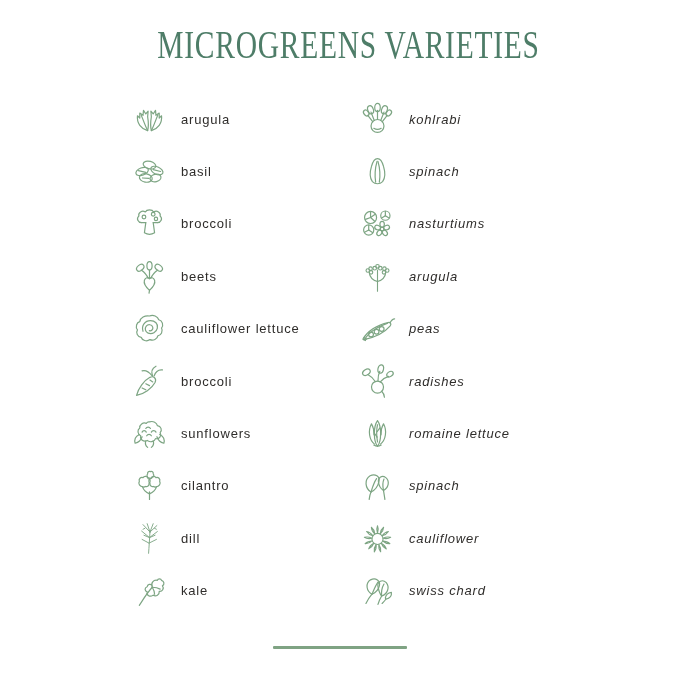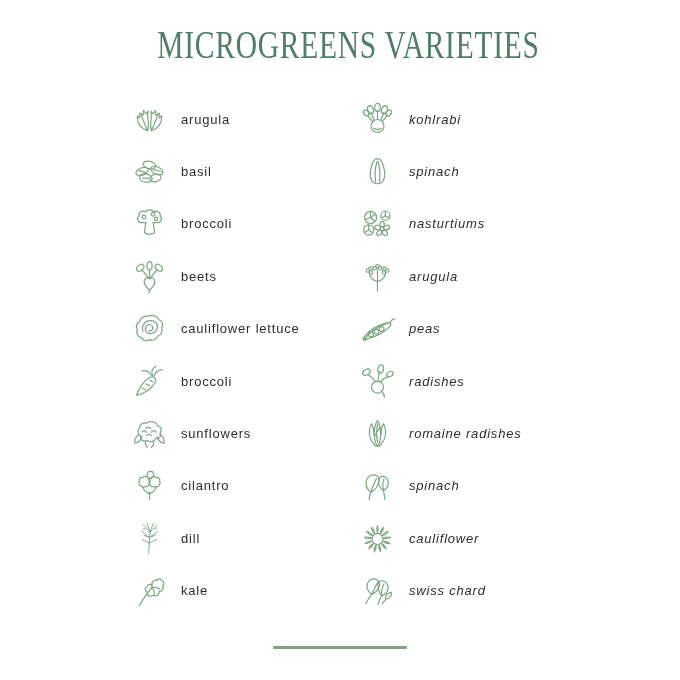--- a/index.html
+++ b/index.html
@@ -314,21 +314,21 @@
       <svg width="37" height="37" viewBox="0 0 40 40" fill="none" stroke="currentColor" stroke-width="1.3" stroke-linecap="round" stroke-linejoin="round">
         <path d="M20 34 C15.5 28 15.5 12 20 6 C24.5 12 24.5 28 20 34 Z"></path>
         <path d="M20 29 C18.8 22 18.8 16 20 10.5"></path>
         <path d="M19.6 24 L16.9 20"></path>
           <path d="M19.6 18 L22.6 14"></path>
         <path d="M16.8 31.5 C11 27 9.5 17 13.5 9.5 C15.5 13 16.4 17 16.2 21.5"></path>
         <path d="M23.2 31.5 C29 27 30.5 17 26.5 9.5 C24.5 13 23.6 17 23.8 21.5"></path>
         <path d="M16 32.5 C18.5 34 21.5 34 24 32.5"></path>
       </svg>
     </span>
-    <span class="label">romaine radishes</span>
+    <span class="label">romaine lettuce</span>
   </div>
 
   <div class="row">
     <span class="icon">
       <svg width="37" height="37" viewBox="0 0 40 40" fill="none" stroke="currentColor" stroke-width="1.3" stroke-linecap="round" stroke-linejoin="round">
         <path d="M13 27 C6.5 23 5.5 13.5 12 9.5 C17.5 6.5 23 10.5 21.5 16 C20.5 20.5 17 25 13 27 Z"></path>
         <path d="M11 35 C11.5 31.5 12 29 13 27"></path>
         <path d="M13 27 C14.5 22 16.5 16 19 12.5"></path>
         <path d="M26.5 25.5 C32 22.5 33.5 15.5 29 11.5 C25 8.5 20.5 11 21 16 C21.4 20 23.5 23.5 26.5 25.5 Z"></path>
         <path d="M28 35 C27.5 31.5 27 28.5 26.5 25.5"></path>

